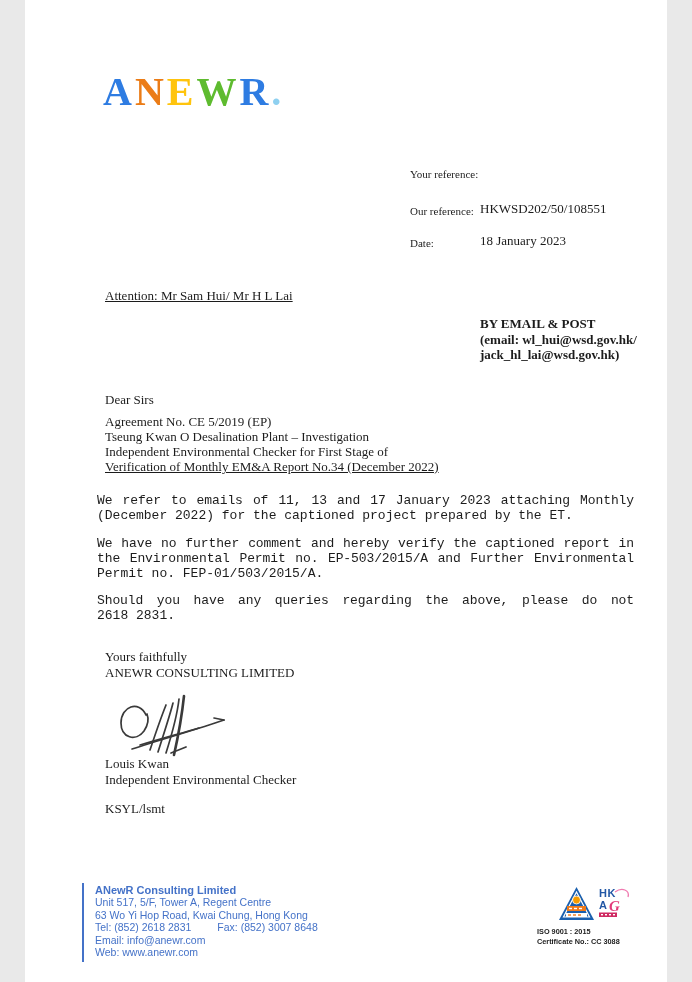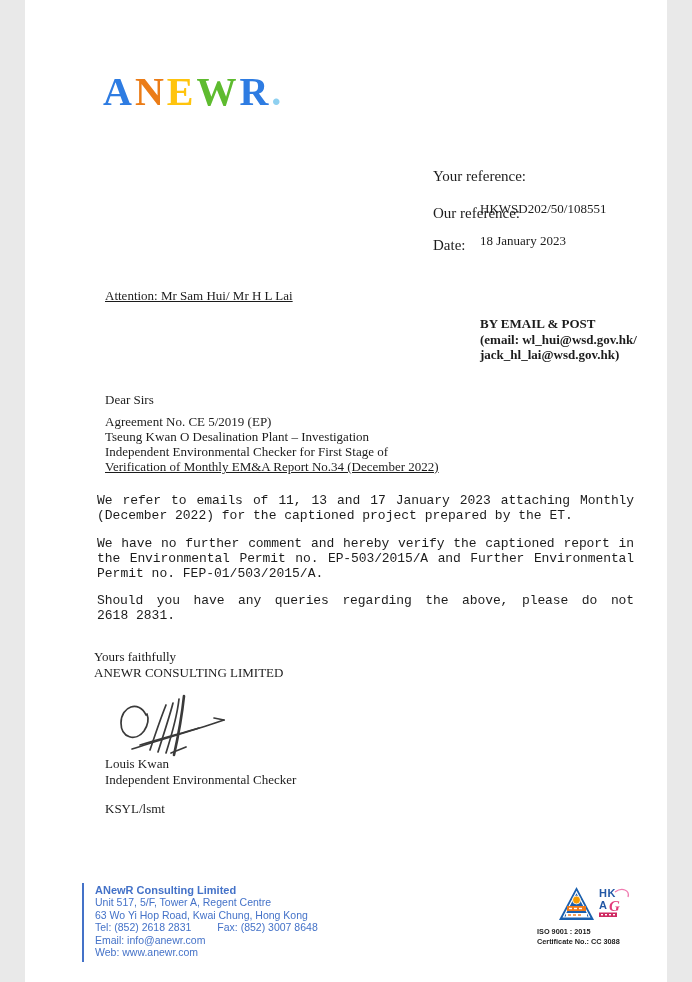--- a/index.html
+++ b/index.html
@@ -16,38 +16,38 @@
   .logo{
     position:absolute;left:78px;top:72px;
     font-family:"Liberation Serif", serif;
     font-weight:bold;font-size:40px;line-height:1;
     letter-spacing:3px;white-space:nowrap;
   }
   
   .recipient{position:absolute;left:80px;top:171px;font-size:13px;line-height:14.8px;}
   .attention{position:absolute;left:80px;top:288px;font-size:13px;text-decoration:underline;}
   
-  .ref-label{position:absolute;font-size:15px;color:#1c1c1c;margin-left:23px;}
+  .ref-label{position:absolute;font-size:11px;color:#1c1c1c;}
   .ref-value{position:absolute;font-size:13px;}
   .lbl-your{left:385px;top:168px;}
   .lbl-our{left:385px;top:205px;}
   .val-our{left:455px;top:201px;}
   .lbl-date{left:385px;top:237px;}
   .val-date{left:455px;top:233px;}
   
   .delivery{position:absolute;left:455px;top:316px;font-size:13px;font-weight:bold;line-height:15.5px;width:210px;}
   
   .salutation{position:absolute;left:80px;top:392px;font-size:13px;}
   .subject{position:absolute;left:80px;top:414px;font-size:13px;line-height:15px;}
   .subject .u{text-decoration:underline;}
   .para{position:absolute;left:72px;width:537px;font-size:13px;line-height:15px;font-family:Liberation Mono, monospace;}
   .p1{top:493px;} .p2{top:536px;} .p3{top:593px;}
   .line{display:block;}
   .just{text-align:justify;text-align-last:justify;letter-spacing:-0.1px;height:15px;overflow:hidden;}
-  .closing{position:absolute;left:69px;top:649px;font-size:13px;line-height:15.5px;}
+  .closing{position:absolute;left:80px;top:649px;font-size:13px;line-height:15.5px;}
   .signature{position:absolute;left:86px;top:688px;}
   .signer{position:absolute;left:80px;top:756px;font-size:13px;line-height:15.5px;}
   .initials{position:absolute;left:80px;top:801px;font-size:13px;}
   
   .footer-bar{position:absolute;left:57px;top:883px;width:2px;height:79px;}
   .footer{
     position:absolute;left:70px;top:884px;
     font-family:"Liberation Sans", sans-serif;
     font-size:10.5px;line-height:12.4px;white-space:nowrap;
   }

